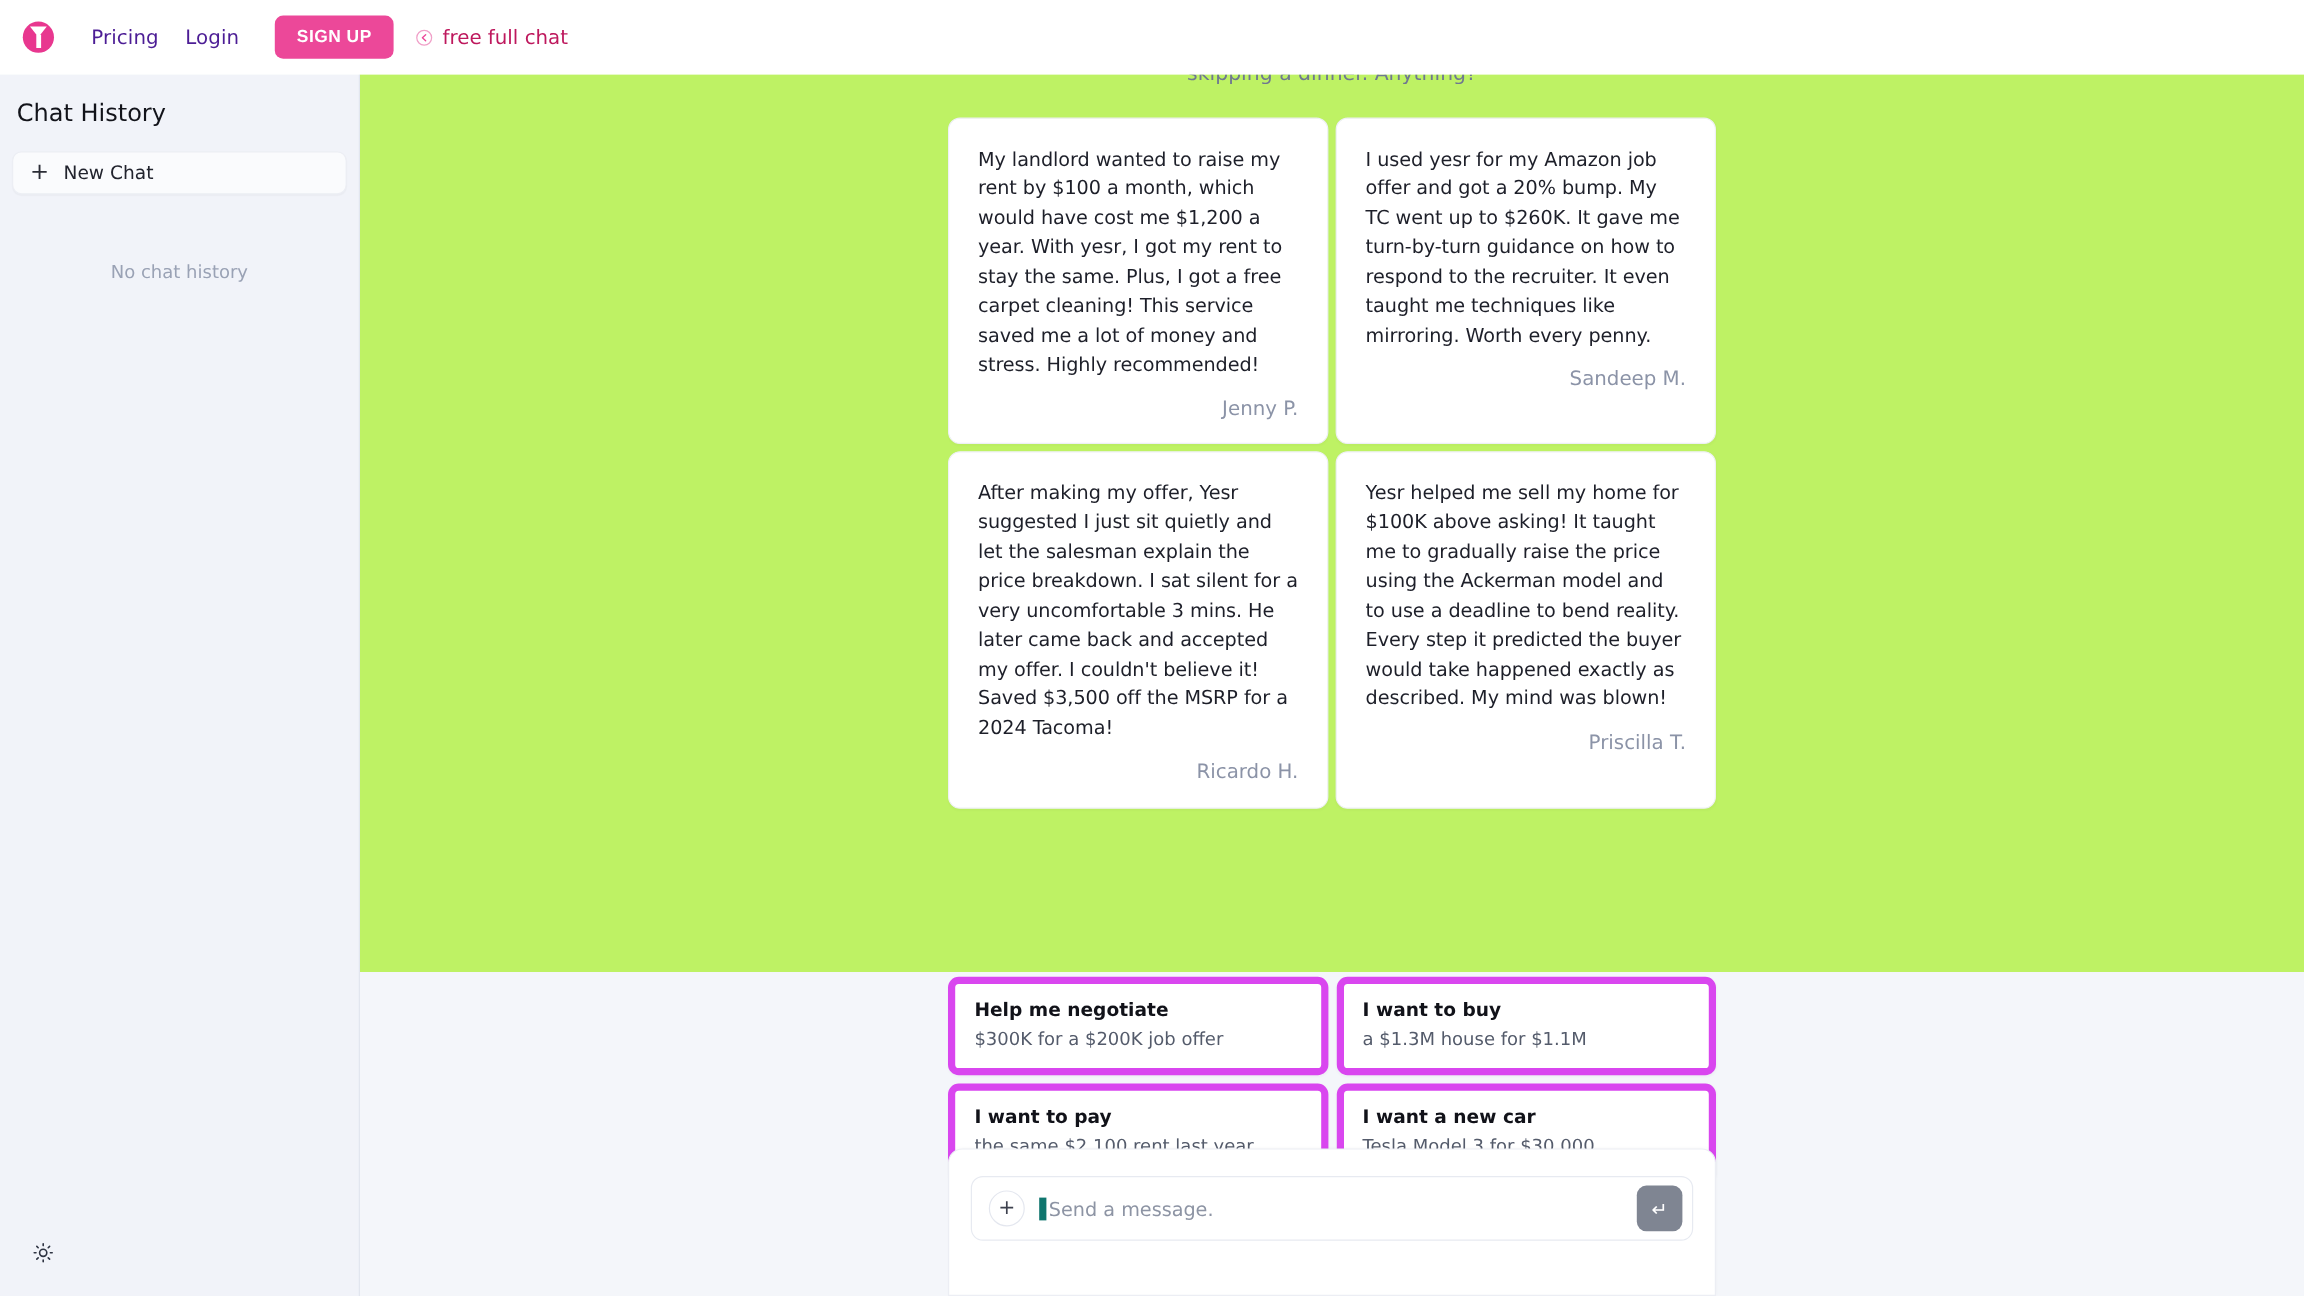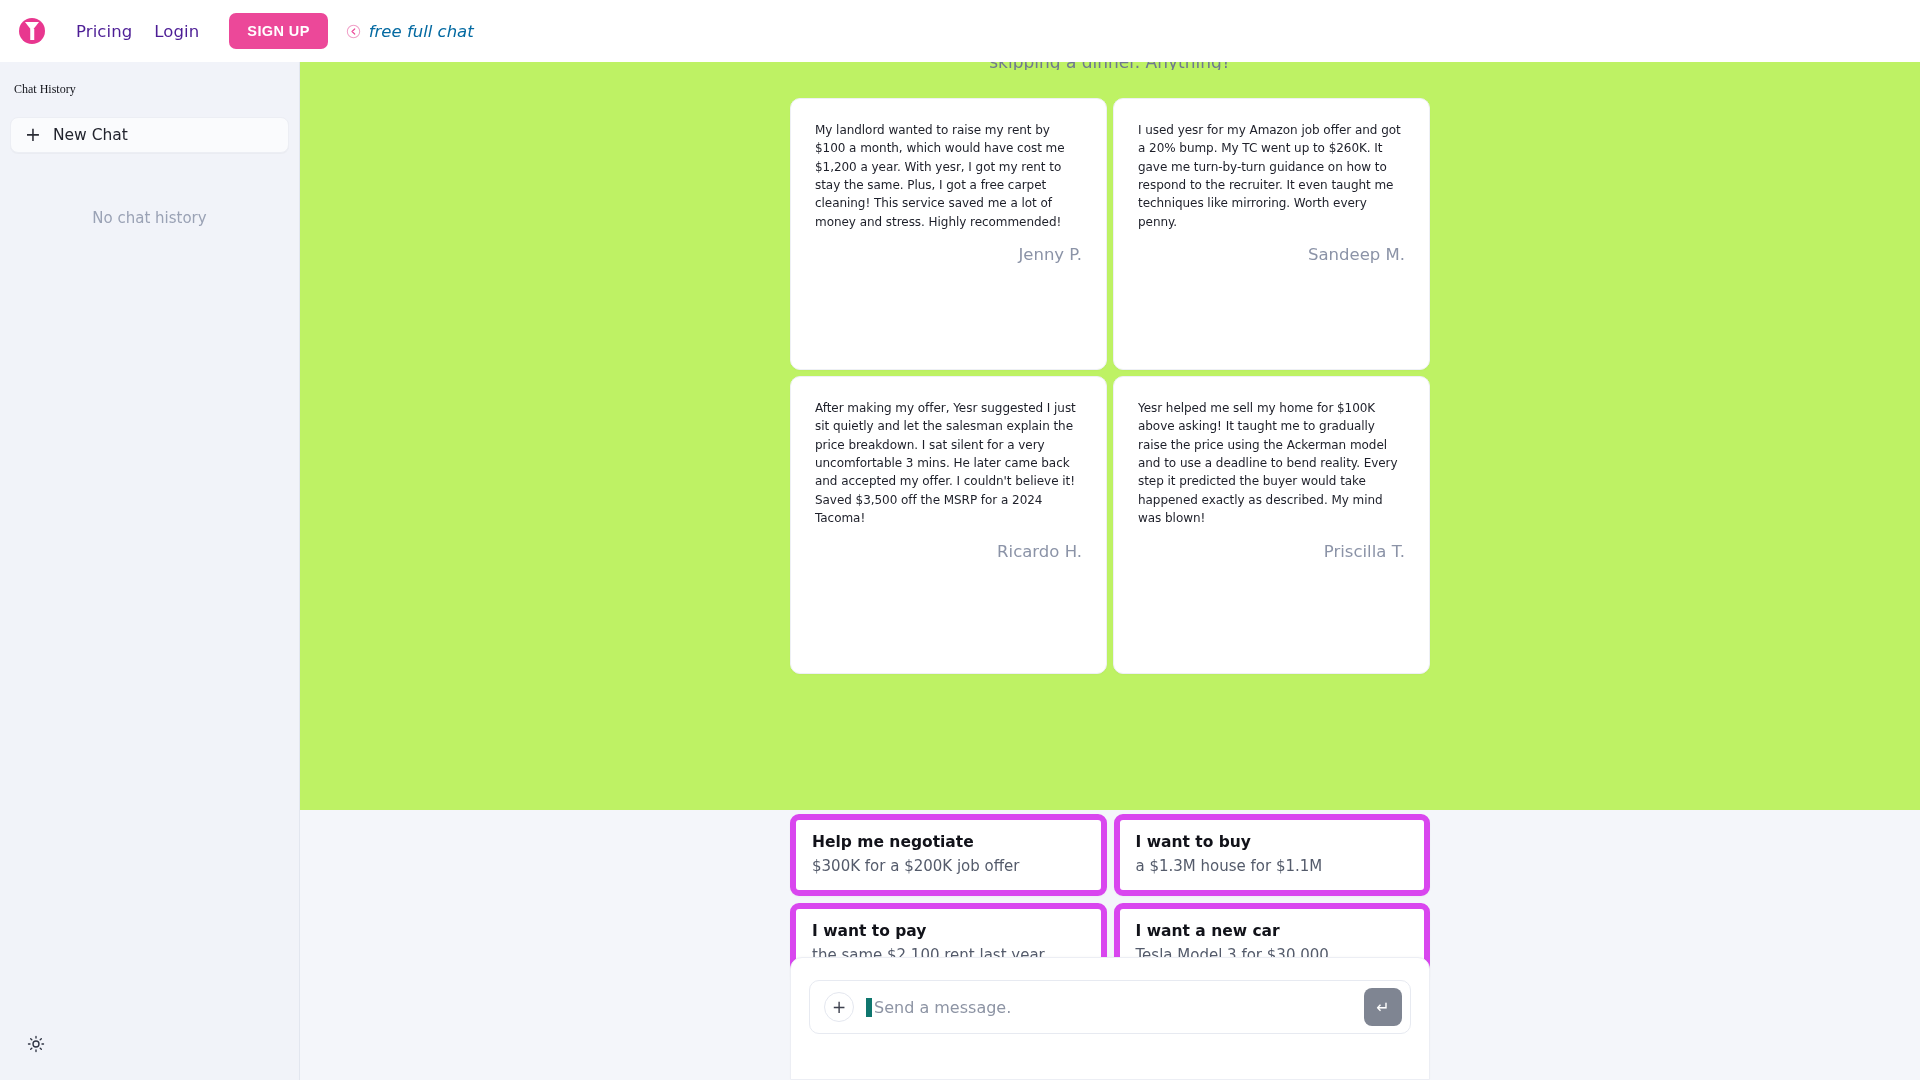--- a/index.html
+++ b/index.html
@@ -72,42 +72,40 @@
     border-radius: 7px;
     padding: 10px 18px;
     cursor: pointer;
     font-family: Liberation Sans, sans-serif;
   }
   .freechat {
     margin-left: 18px;
     display: flex;
     align-items: center;
     gap: 8px;
-    color: #0369a1;
+    color: #be185d;
     font-size: 16.5px;
     cursor: pointer;
-    font-style: italic;
   }
   .freechat svg { display: block; }
 
   
   .sidebar {
     position: absolute;
     top: 62px; left: 0;
     width: 300px;
     height: 1018px;
     background: #f1f3f9;
     border-right: 1px solid #e2e6ef;
     z-index: 20;
   }
   .sidebar-title {
-    font-size: 12px;
+    font-size: 20px;
     color: #12131a;
     padding: 20px 0 0 14px;
-    font-family: Liberation Serif, serif;
   }
   .new-chat-btn {
     margin: 20px 10px 0 10px;
     height: 36px;
     background: #fafbfd;
     border: 1px solid #eceef4;
     border-radius: 8px;
     display: flex;
     align-items: center;
     gap: 12px;
@@ -177,21 +175,21 @@
     border: 1px solid #eef0f5;
     border-radius: 10px;
     padding: 22px 24px 18px 24px;
     display: flex;
     flex-direction: column;
     box-shadow: 0 1px 2px rgba(25,30,55,.025);
   }
   .testi-card.r1 { min-height: 272px; }
   .testi-card.r2 { min-height: 298px; }
   .testi-text {
-    font-size: 12px;
+    font-size: 16px;
     line-height: 1.53;
     color: #1d1f29;
     letter-spacing: -.05px;
   }
   .testi-author {
     margin-top: 14px;
     text-align: right;
     font-size: 16.5px;
     color: #8b93a7;
   }

